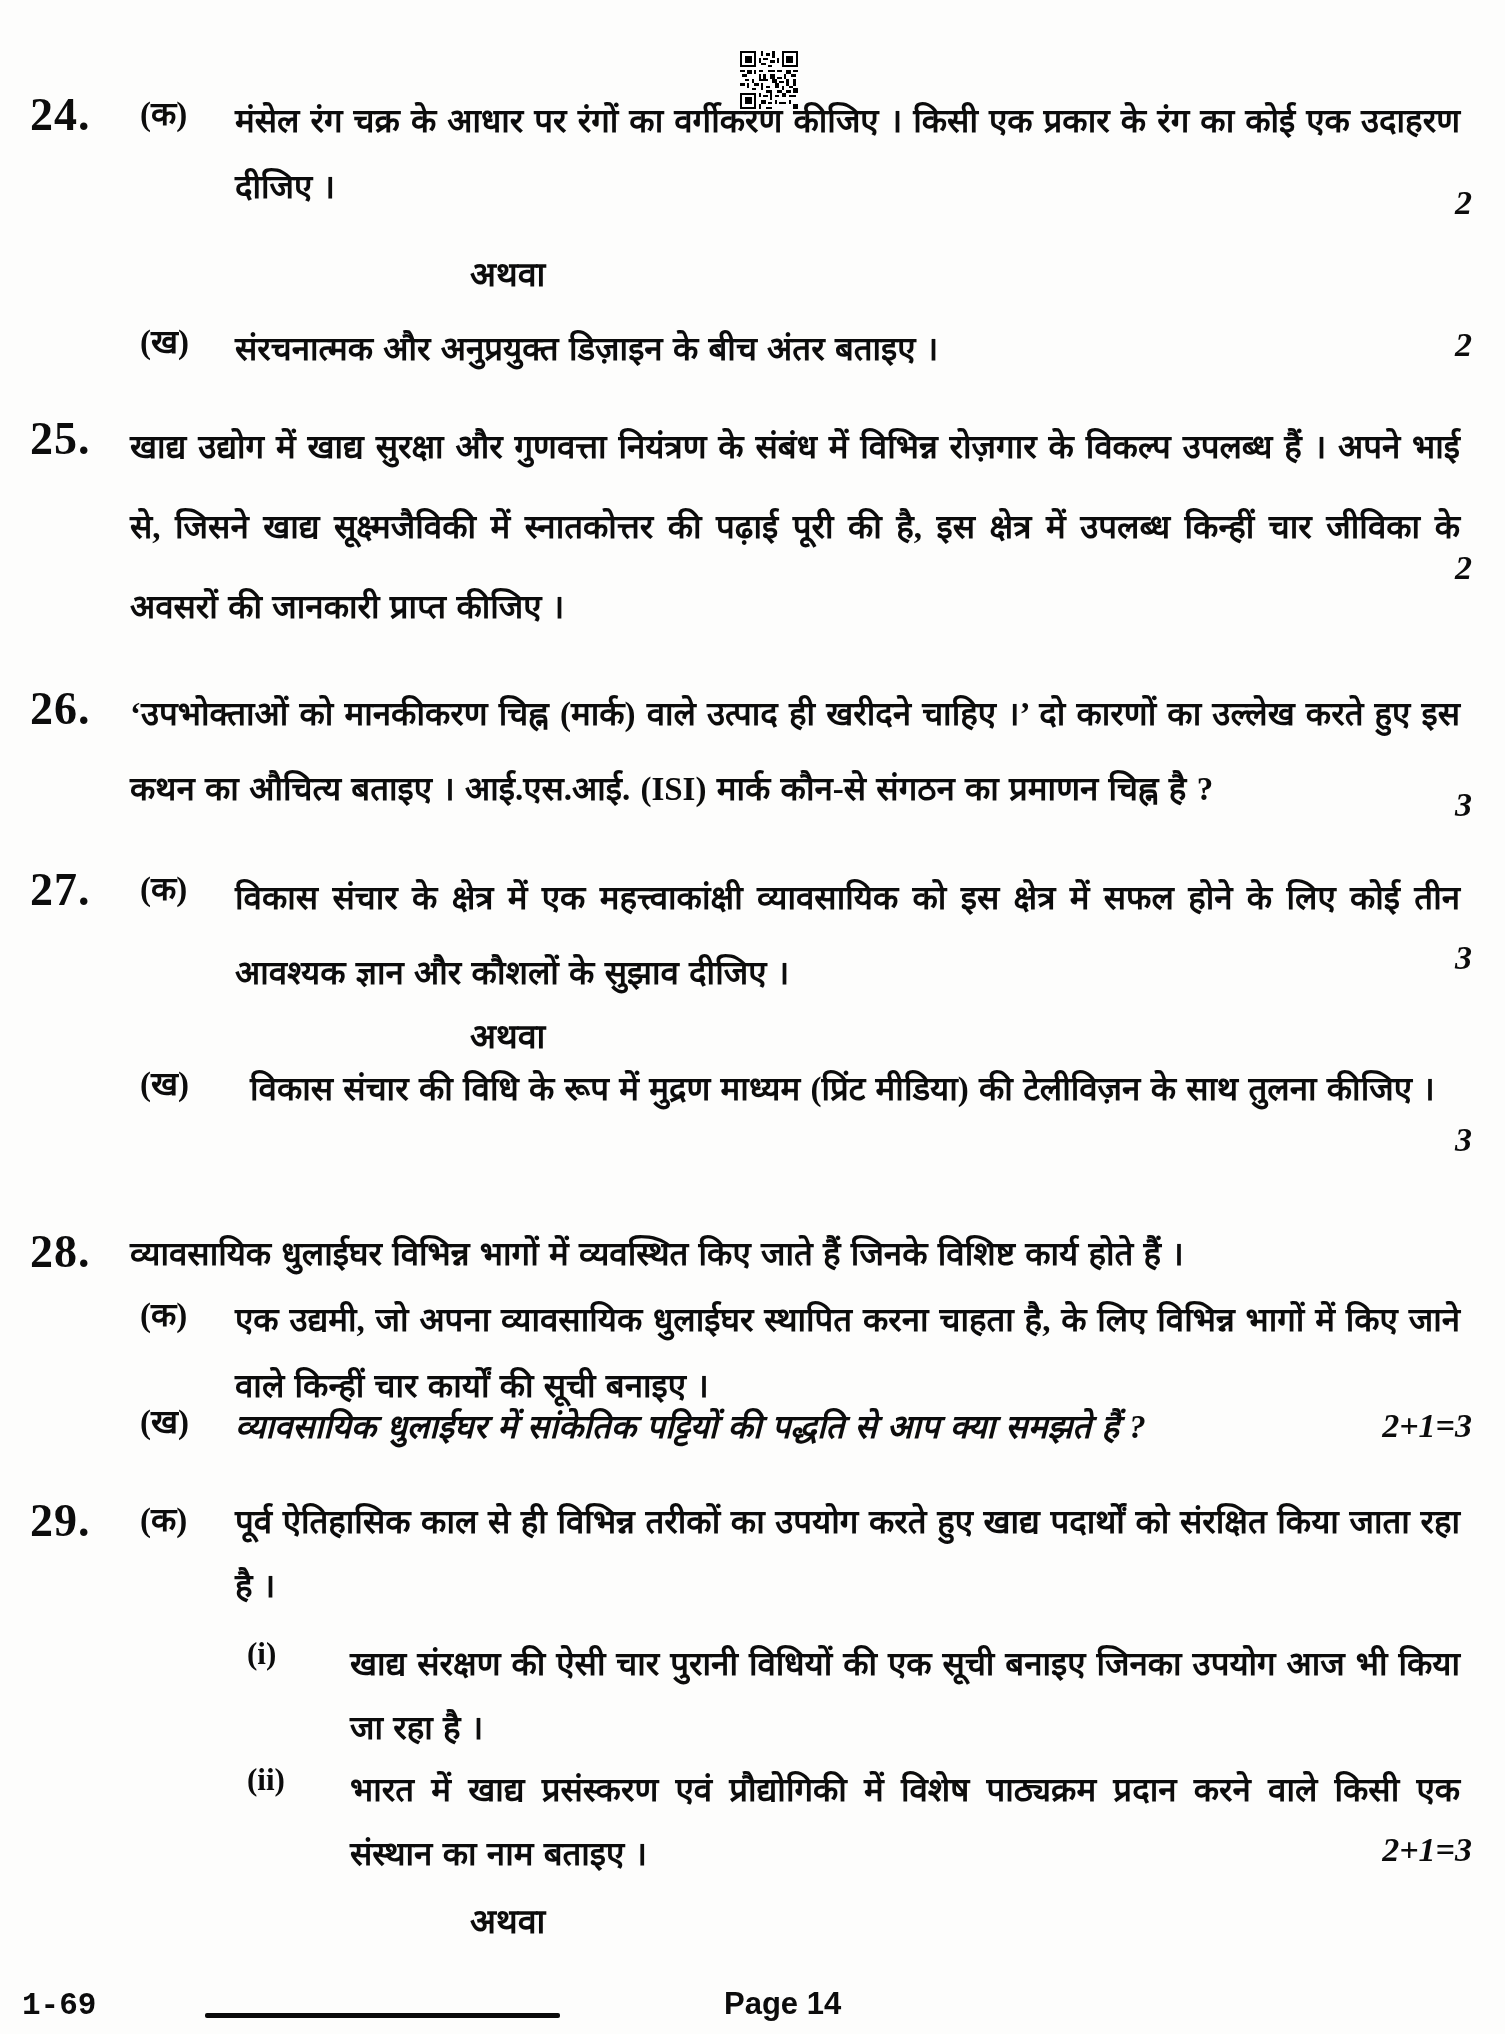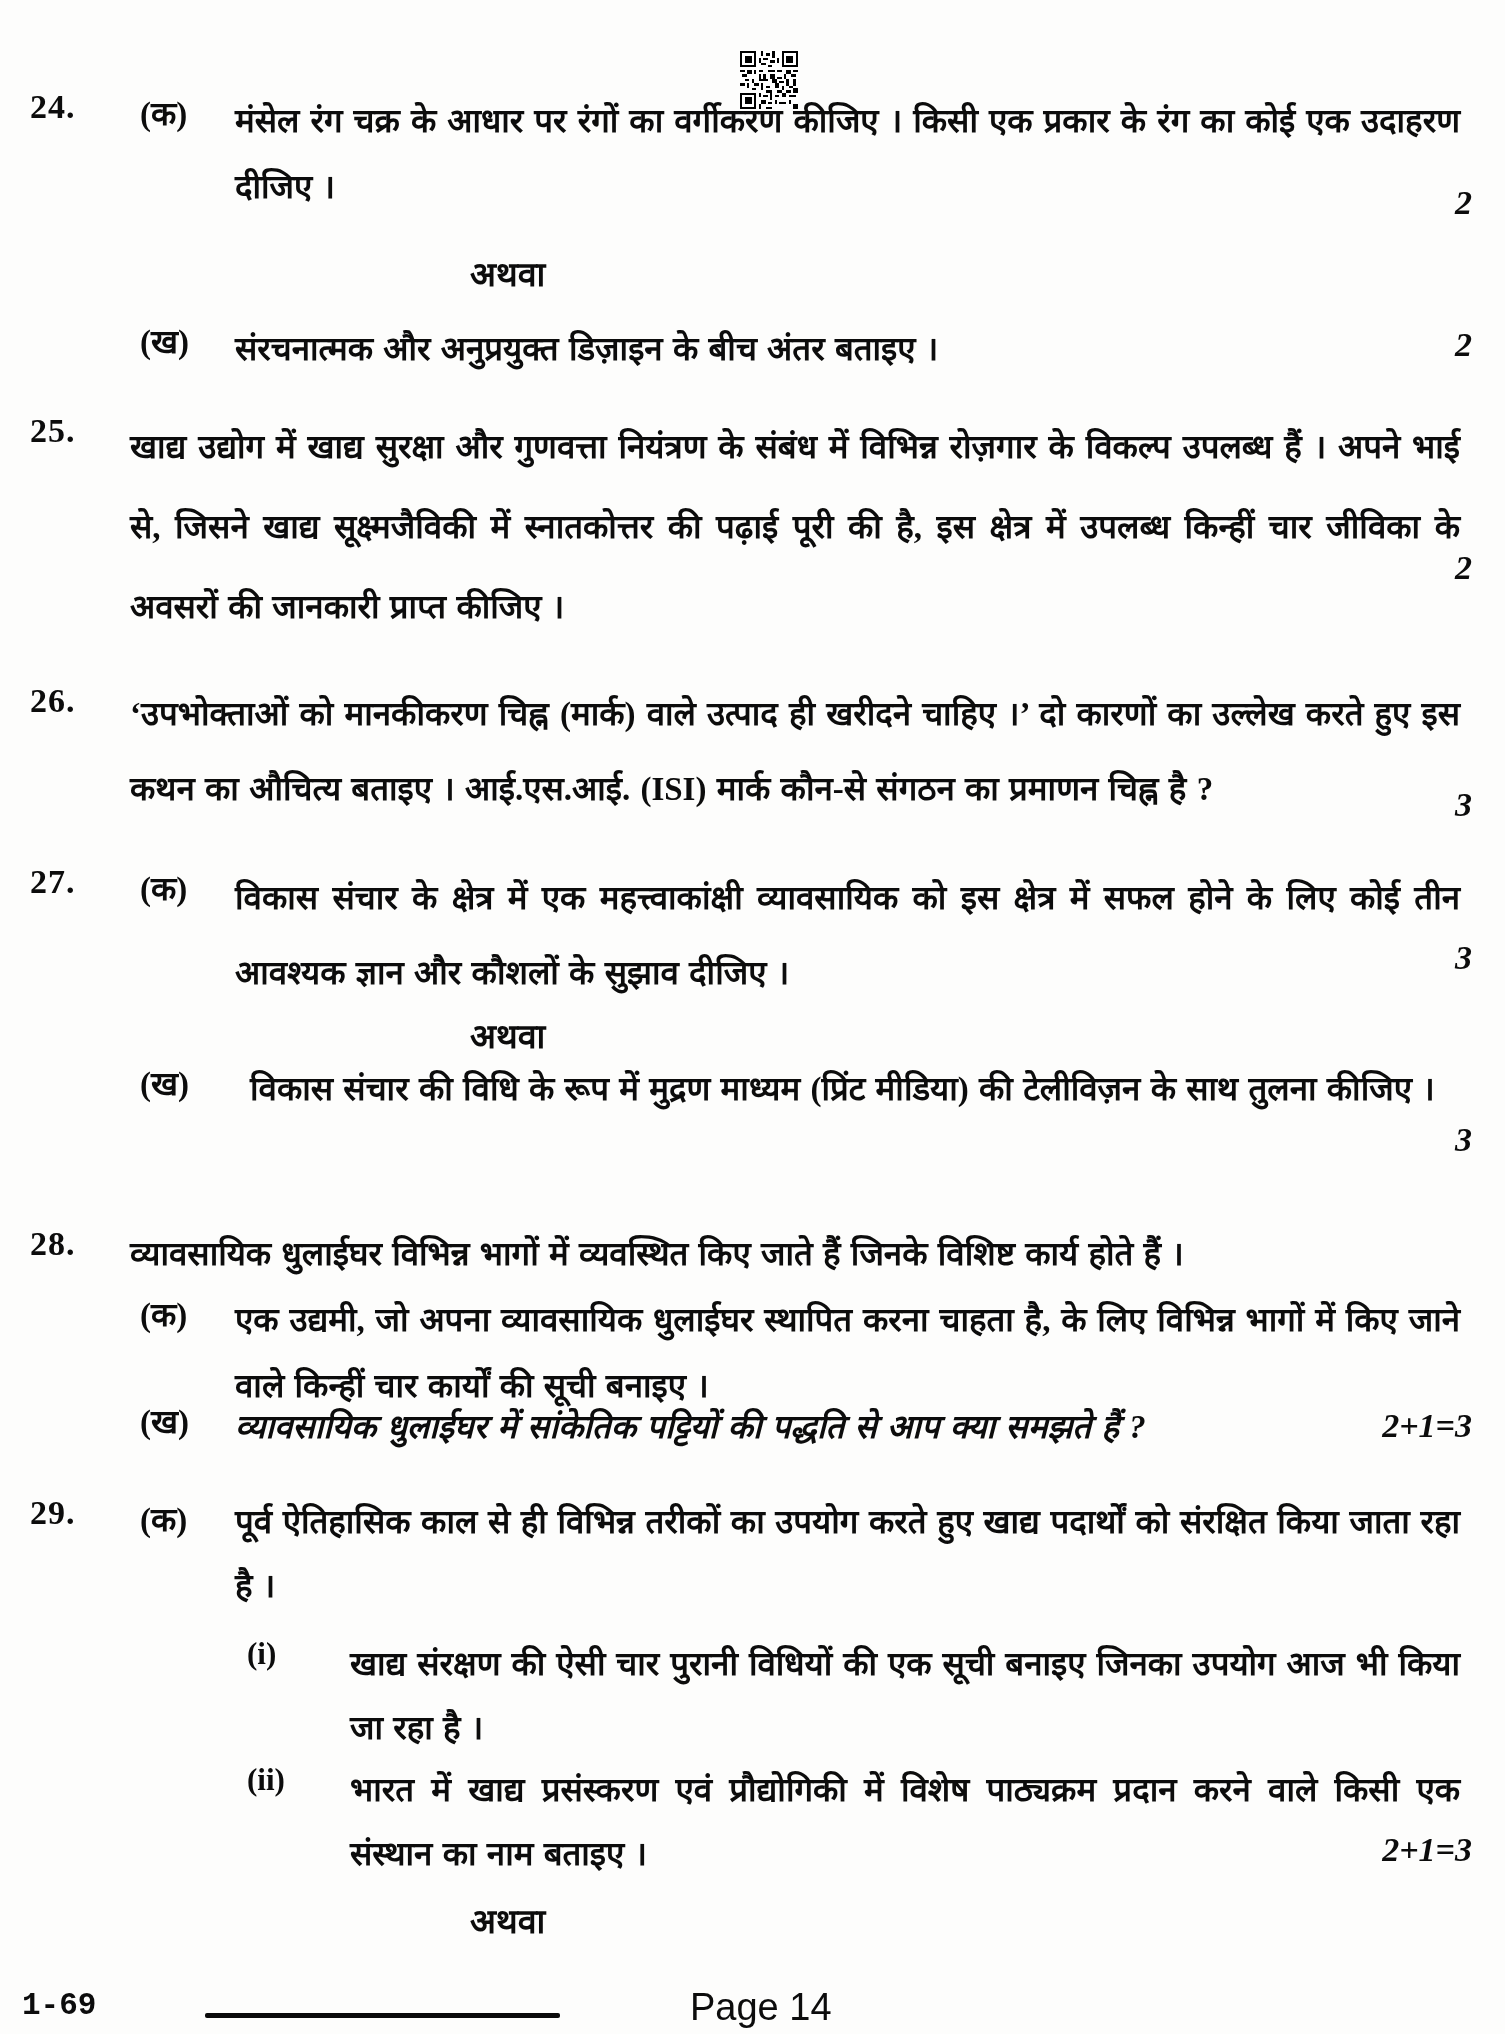--- a/index.html
+++ b/index.html
@@ -16,21 +16,21 @@
     overflow: hidden;
   }
   .qr {
     position: absolute;
     left: 740px; top: 49px;
     width: 58px; height: 62px;
   }
   .qnum {
     position: absolute;
     left: 30px;
-    font-size: 34px;
+    font-size: 46px;
     font-weight: bold;
     letter-spacing: 1px;
   }
   .plabel {
     position: absolute;
     left: 140px;
     font-size: 33px;
     font-weight: bold;
   }
   .sublabel {
@@ -70,24 +70,24 @@
   }
   .footer-line {
     position: absolute;
     left: 205px; top: 2013px;
     width: 355px; height: 5px;
     background: #0a0a0a;
     border-radius: 2px;
   }
   .footer-page {
     position: absolute;
-    left: 690px; top: 1986px;
+    left: 724px; top: 1986px;
     font-family: "Liberation Sans", sans-serif;
-    font-size: 38px;
-    font-weight: 400;
+    font-size: 31px;
+    font-weight: 700;
   }
 </style>
 </head>
 <body>
 
 <div class="page">
 
   <svg class="qr" viewBox="0 0 25 25" shape-rendering="crispEdges" aria-hidden="true">
     <rect x="0" y="0" width="25" height="25" fill="#ffffff"></rect>
     <g fill="#000000">

